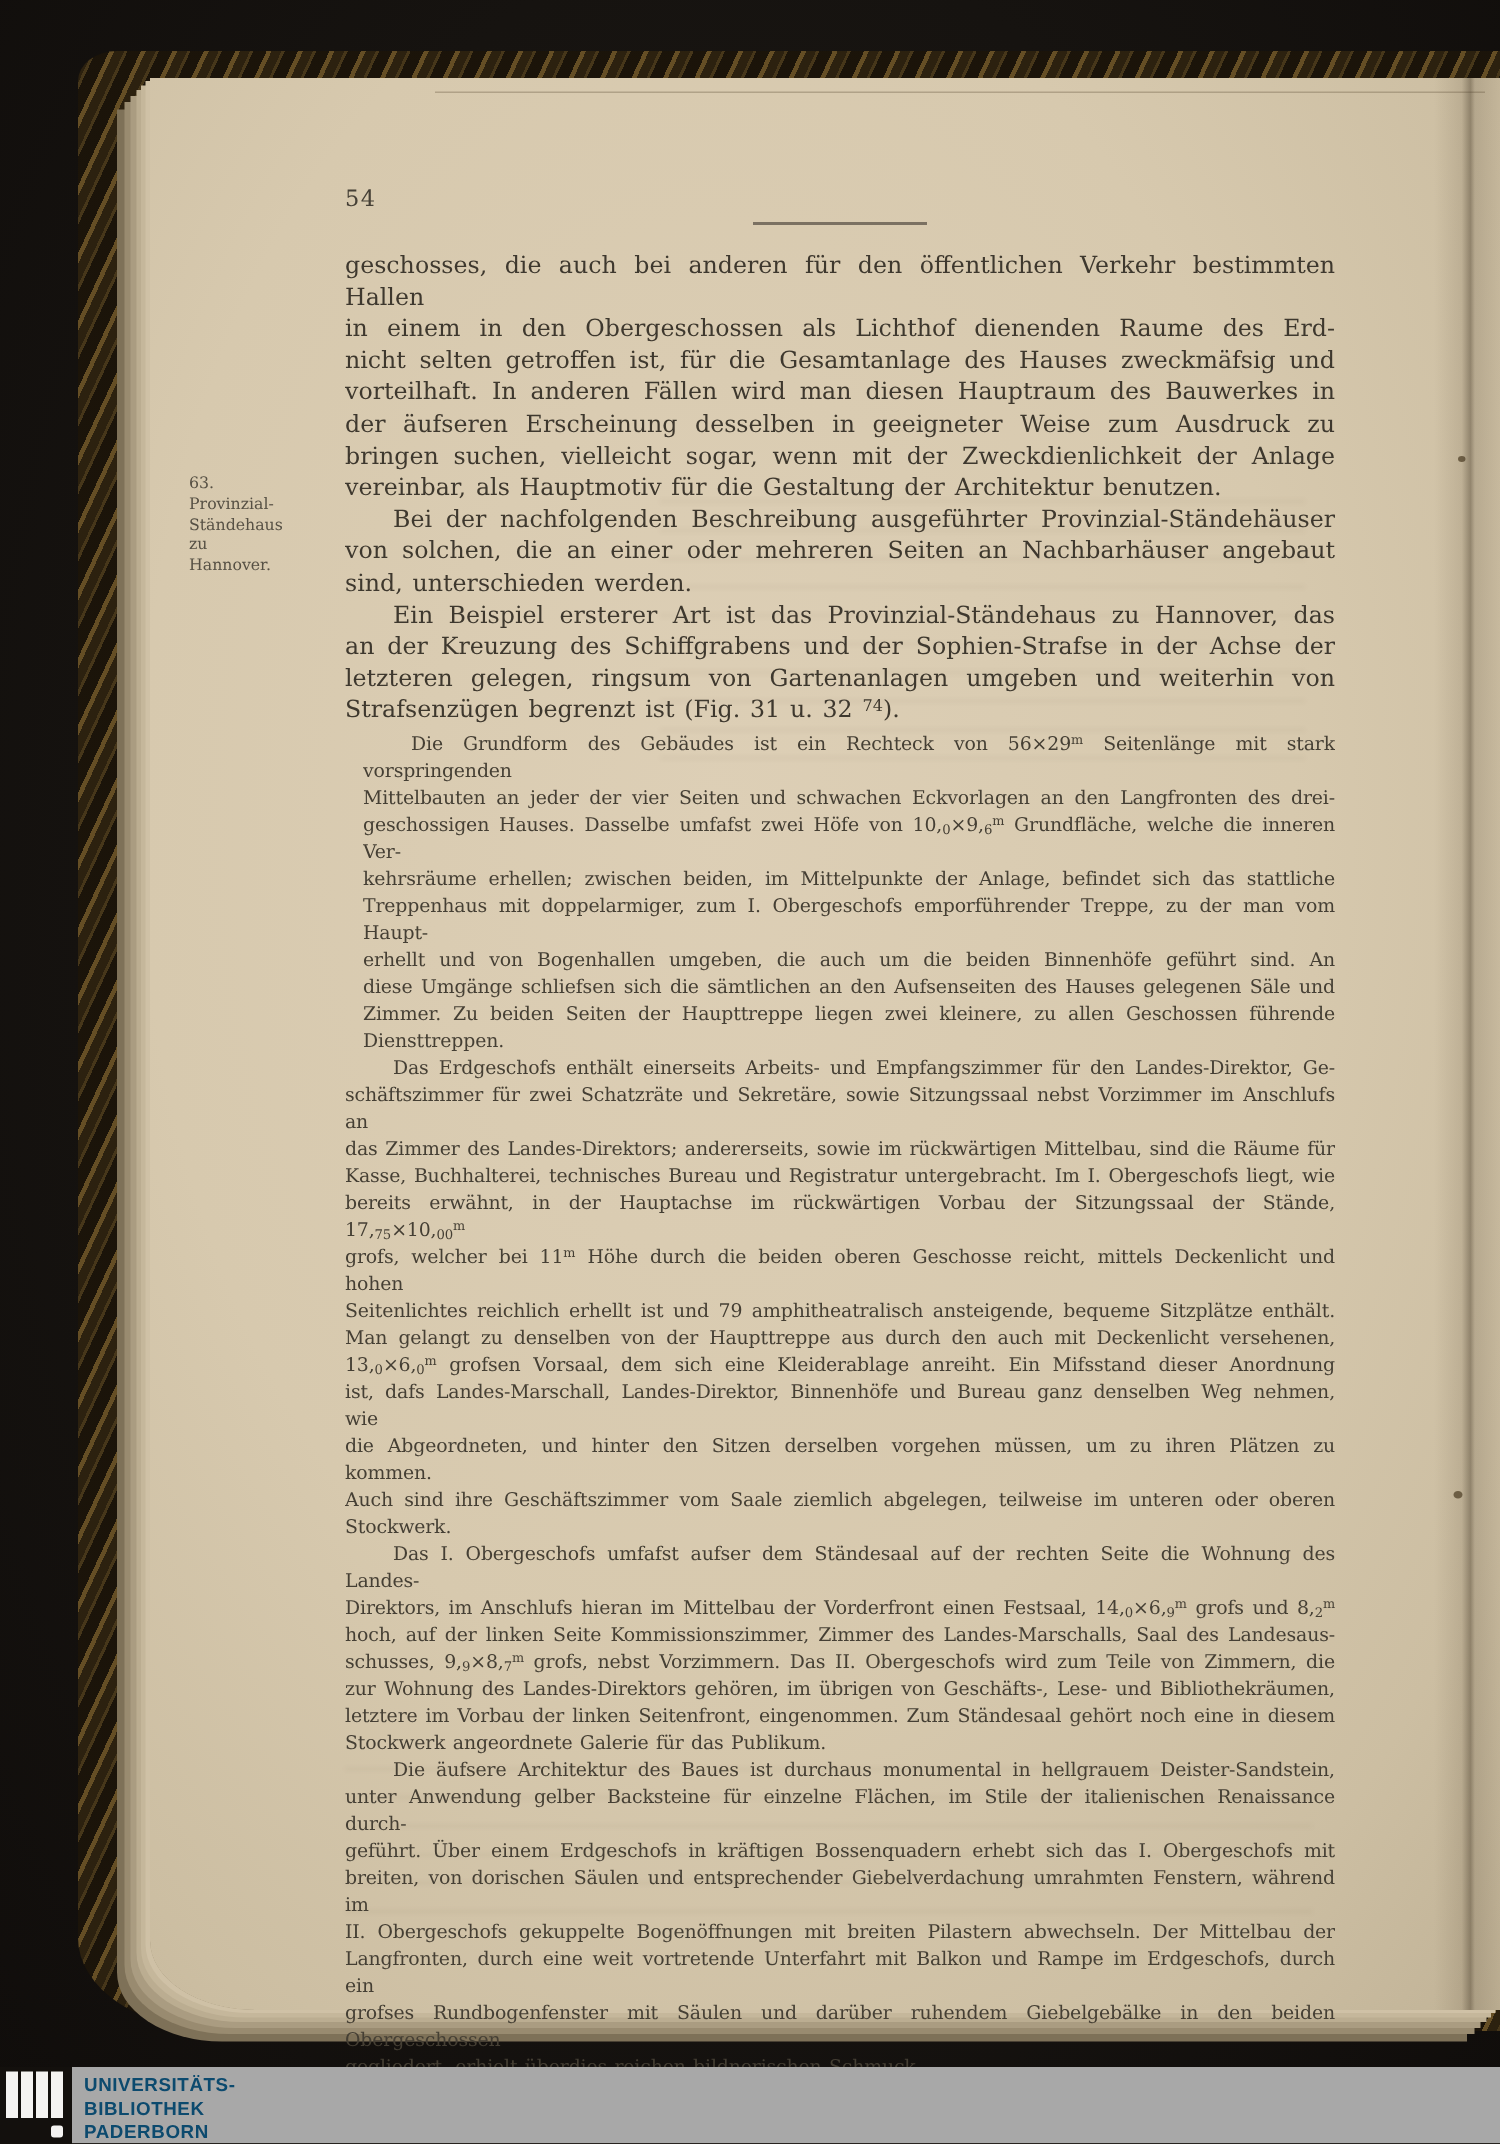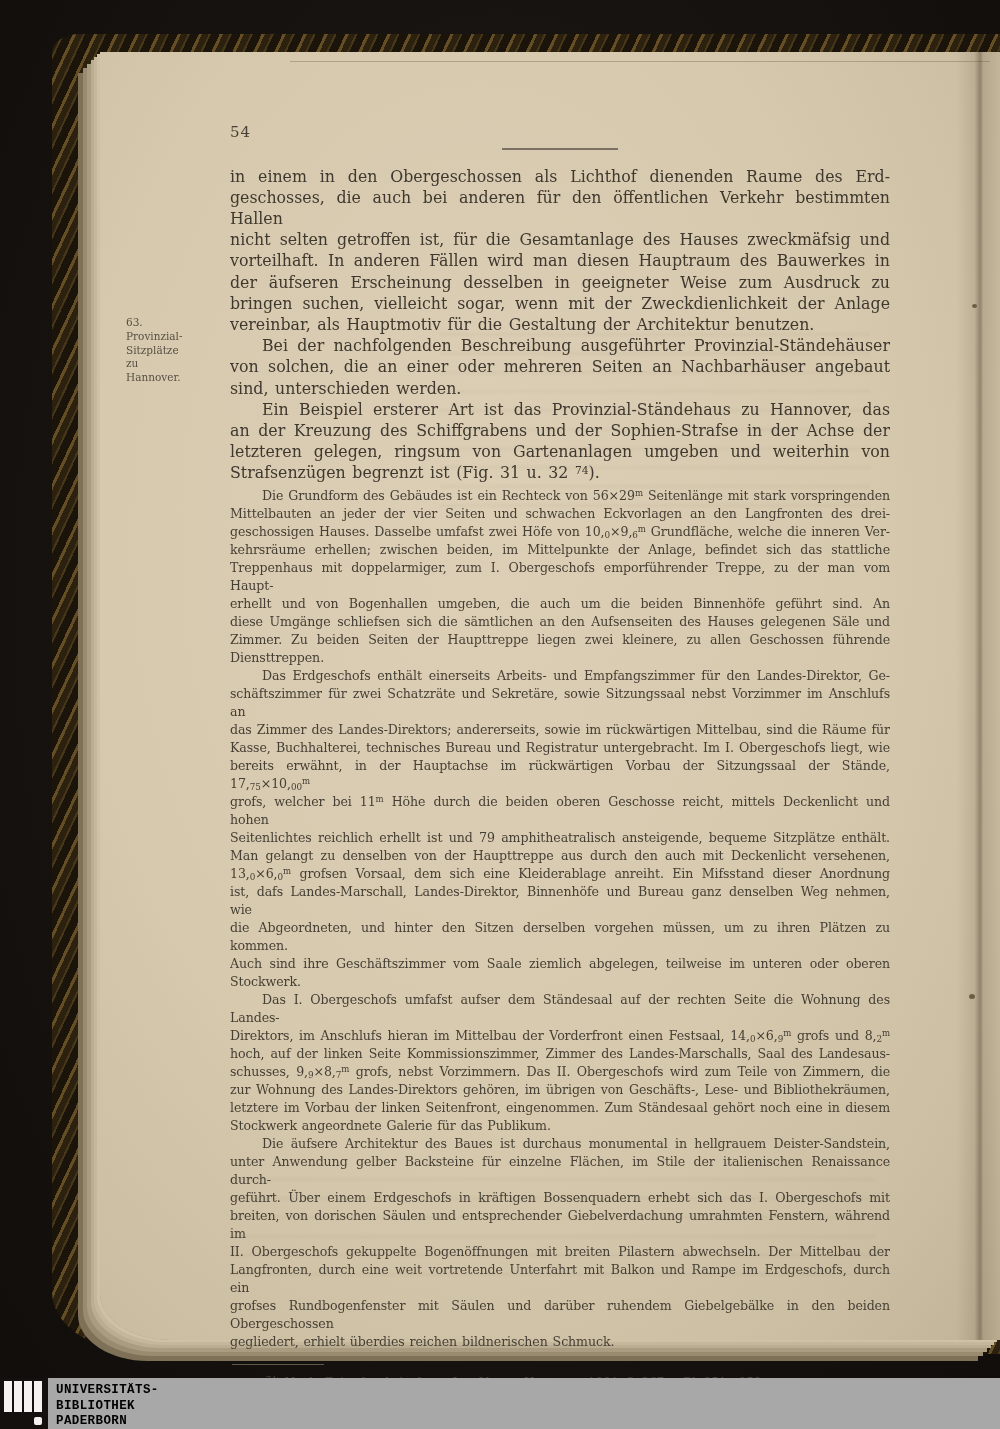--- a/index.html
+++ b/index.html
@@ -30,33 +30,33 @@
     background:repeating-linear-gradient(rgba(255,255,255,0) 0 11px, rgba(112,97,72,.10) 11px 14px,
       rgba(255,255,255,0) 14px 19px);}
   
   .textcol{position:absolute;left:130px;top:68px;width:660px;color:#3e382e;}
   .pagehead{text-align:left;margin-bottom:16px;}
   .pagenum{font-size:15px;line-height:24px;letter-spacing:1px;color:#464036;}
   .pagenum-rule{width:116px;height:1.5px;background:#7b7162;margin:4px auto 0;}
   .para{margin:0;}
   .para.main{font-size:15.8px;line-height:21.2px;word-spacing:1.5px;}
   .para.small{font-size:12.6px;line-height:18px;letter-spacing:-0.1px;word-spacing:1px;color:#453f34;}
-  .para.main + .para.small{margin-top:3px;}
+  .para.main + .para.small{margin-top:3px;margin-left:12px;}
   .ln{overflow:hidden;}
   .j{text-align:justify;text-align-last:justify;}
   .ind{text-indent:32px;}
   sup{font-size:68%;vertical-align:4px;line-height:0;}
   sub{font-size:70%;vertical-align:-2px;line-height:0;}
   .fnrule{width:92px;height:1px;background:#60584a;margin:13px 0 8px 2px;}
   .footnotes{padding-left:36px;font-size:12.2px;line-height:21px;color:#464036;letter-spacing:-0.1px;}
   .margin-note{position:absolute;left:26px;top:264px;width:102px;
     font-size:10.5px;line-height:13.8px;color:#565044;}
   
   .band{position:absolute;left:48px;right:0;top:1378px;height:51px;background:#a8a8a8;
-    font-family:Liberation Mono, monospace;font-weight:bold;color:#000000;
+    font-family:Liberation Sans, sans-serif;font-weight:bold;color:#0c4a6e;
     font-size:12.5px;line-height:15.5px;letter-spacing:.4px;
     padding:5px 0 0 8px;box-sizing:border-box;}
   .logo{position:absolute;left:0;top:1378px;width:48px;height:51px;background:#13100d;}
   .bar{position:absolute;top:3px;width:8px;height:31px;background:#f4f3f1;}
   .dot{position:absolute;left:34px;top:39px;width:8px;height:8px;background:#f4f3f1;border-radius:2px;}
 </style>
 </head>
 <body>
 
 <div class="stage">
@@ -65,35 +65,35 @@
 
   <div class="page">
     <div class="topcrease"></div>
 
     <div class="ghost" style="left:340px;top:270px;width:430px;height:190px;"></div>
     <div class="ghost" style="left:130px;top:1115px;width:645px;height:120px;"></div>
 
     <div class="margin-note">
         <div>63.</div>
         <div>Provinzial-</div>
-        <div>Sitzplätze</div>
+        <div>Ständehaus</div>
         <div>zu</div>
         <div>Hannover.</div>
       </div>
 
     <div class="textcol">
       <div class="pagehead">
         <div class="pagenum">54</div>
         <div class="pagenum-rule"></div>
       </div>
 
       <div class="paras">
           <div class="para main">
+            <div class="ln j">geschosses, die auch bei anderen für den öffentlichen Verkehr bestimmten Hallen</div>
             <div class="ln j">in einem in den Obergeschossen als Lichthof dienenden Raume des Erd-</div>
-            <div class="ln j">geschosses, die auch bei anderen für den öffentlichen Verkehr bestimmten Hallen</div>
             <div class="ln j">nicht selten getroffen ist, für die Gesamtanlage des Hauses zweckmäfsig und</div>
             <div class="ln j">vorteilhaft.  In anderen Fällen wird man diesen Hauptraum des Bauwerkes in</div>
             <div class="ln j">der äufseren Erscheinung desselben in geeigneter Weise zum Ausdruck zu</div>
             <div class="ln j">bringen suchen, vielleicht sogar, wenn mit der Zweckdienlichkeit der Anlage</div>
             <div class="ln">vereinbar, als Hauptmotiv für die Gestaltung der Architektur benutzen.</div>
           </div>
           <div class="para main">
             <div class="ln j ind">Bei der nachfolgenden Beschreibung ausgeführter Provinzial-Ständehäuser</div>
             <div class="ln j">von solchen, die an einer oder mehreren Seiten an Nachbarhäuser angebaut</div>
             <div class="ln">sind, unterschieden werden.</div>

